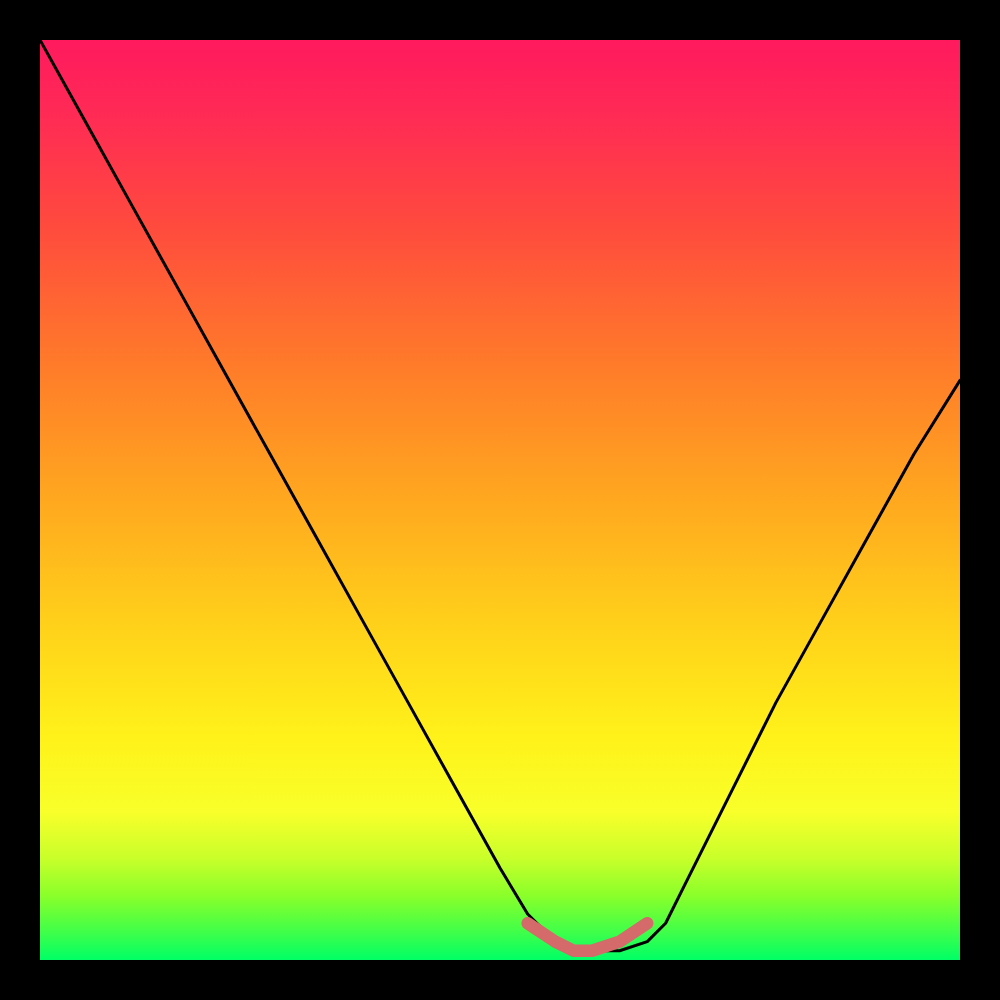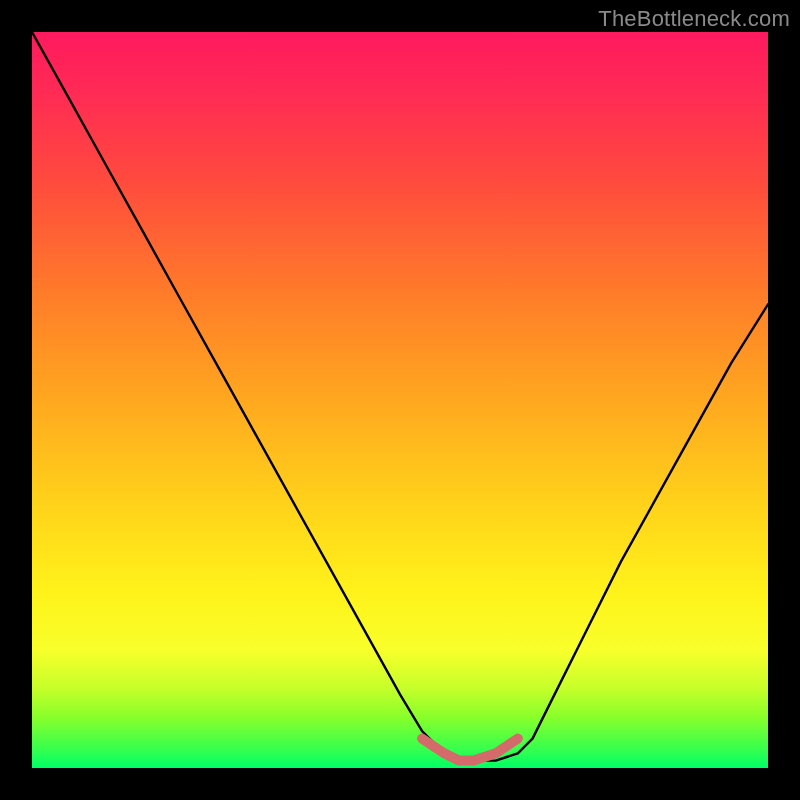--- a/index.html
+++ b/index.html
@@ -54,21 +54,20 @@
     color: #8a8a8a;
     font-size: 22px;
     letter-spacing: 0.2px;
     user-select: none;
   }
 </style>
 </head>
 <body>
 
 <div class="frame">
-  <div class="watermark">TheBottleneck.com</div>
 
   <div class="plot-area">
     <svg class="curve" viewBox="0 0 736 736" preserveAspectRatio="none">
       <path fill="none" stroke="#000" stroke-width="2.4" stroke-linecap="round" stroke-linejoin="round" d="M0.0 0.0 L36.8 66.2 L73.6 132.5 L110.4 198.7 L147.2 265.0 L184.0 331.2 L220.8 397.4 L257.6 463.7 L294.4 529.9 L331.2 596.2 L368.0 662.4 L390.1 699.2 L412.2 721.3 L426.9 728.6 L441.6 728.6 L463.7 728.6 L485.8 721.3 L500.5 706.6 L515.2 677.1 L552.0 603.5 L588.8 529.9 L625.6 463.7 L662.4 397.4 L699.2 331.2 L736.0 272.3"></path>
       <path fill="none" stroke="#d46a6a" stroke-width="10" stroke-linecap="round" stroke-linejoin="round" d="M390.1 706.6 L412.2 721.3 L426.9 728.6 L441.6 728.6 L463.7 721.3 L485.8 706.6"></path>
     </svg>
   </div>
 </div>
 
 </body></html>

